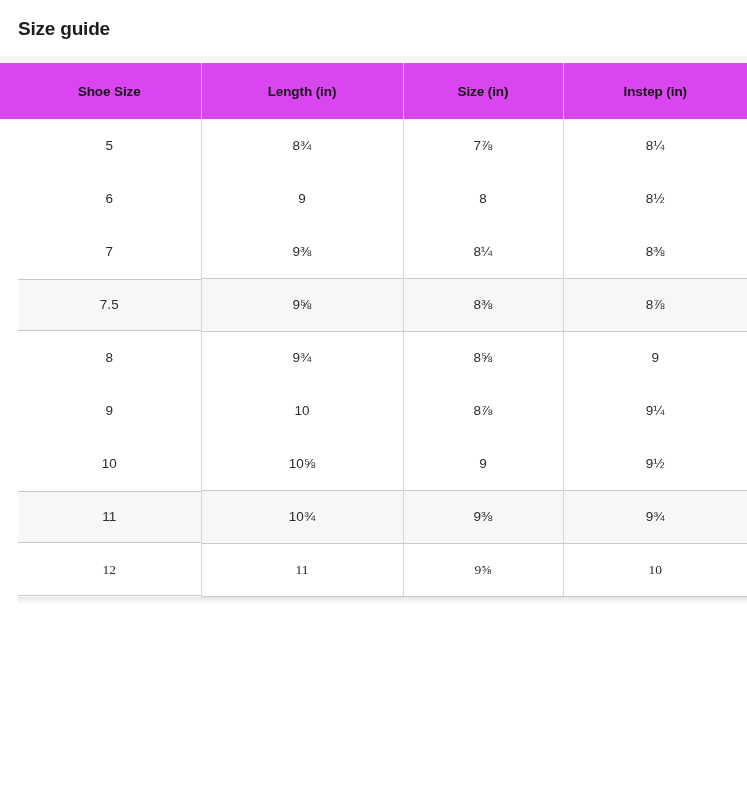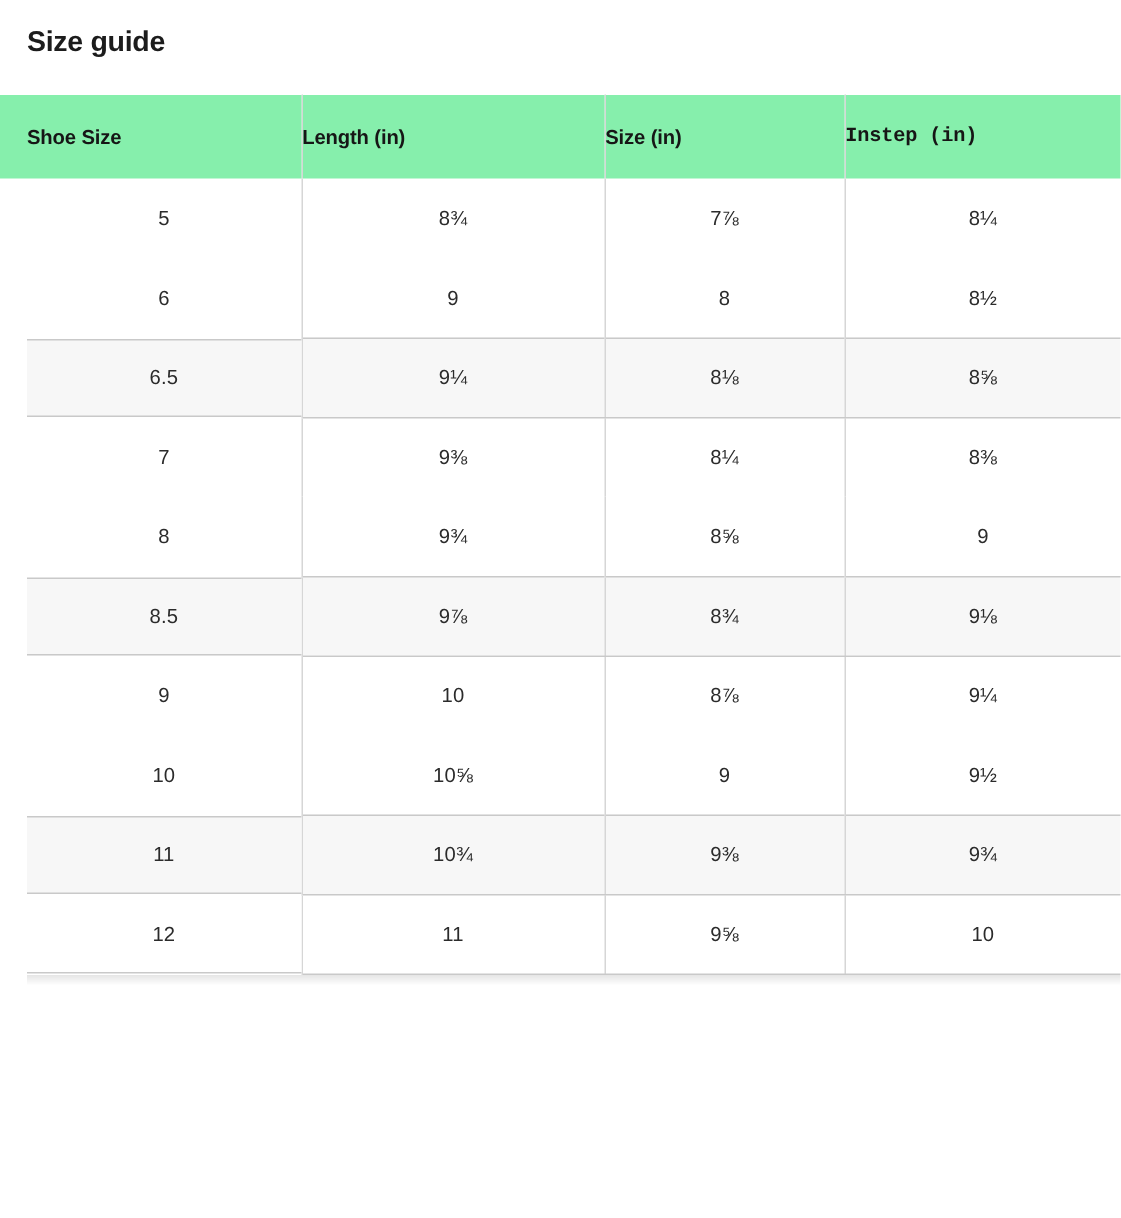--- a/index.html
+++ b/index.html
@@ -47,27 +47,27 @@
   table.size-table col.c2 { width: 160px; }
   table.size-table col.c3 { width: 184px; }
 
   thead th {
     font-size: 13.5px;
     font-weight: bold;
     color: #161616;
     letter-spacing: -0.1px;
     height: 56px;
     padding: 0;
-    text-align: left;
+    text-align: center;
     vertical-align: middle;
-    background: #86efac;
+    background: #d946ef;
     border-right: 1px solid #d6d6d6;
     position: relative;
   }
-  thead th:last-child { border-right: none; font-family: Liberation Mono, monospace; }
+  thead th:last-child { border-right: none; }
   thead th:first-child { border-right: 1px solid #d6d6d6; }
 
   
   .header-shadow {
     position: absolute;
     left: 18px;
     right: 0;
     height: 7px;
     background: linear-gradient(to bottom, rgba(0,0,0,0.10), rgba(0,0,0,0));
     pointer-events: none;
@@ -116,20 +116,21 @@
     right: 0;
     height: 1px;
     background: #c9c9c9;
   }
   tbody tr.stripe td.first-col::before { top: 0; }
   tbody tr.stripe td.first-col::after { bottom: 0; }
 
   
   tbody tr.last-row td {
     border-bottom: 1px solid #c9c9c9;
+    font-family: Liberation Serif, serif;
   }
   tbody tr.last-row td.first-col {
     border-bottom-color: transparent;
   }
   tbody tr.last-row td.first-col::after {
     content: "";
     position: absolute;
     left: 18px;
     right: 0;
     bottom: 0;
@@ -172,43 +173,37 @@
             <td>8¾</td>
             <td>7⅞</td>
             <td>8¼</td>
           </tr>
           <tr class="plain">
             <td class="first-col">6</td>
             <td>9</td>
             <td>8</td>
             <td>8½</td>
           </tr>
-          <tr class="stripe">
-            <td class="first-col">6.5</td>
-            <td>9¼</td>
-            <td>8⅛</td>
-            <td>8⅝</td>
-          </tr>
           <tr class="plain">
             <td class="first-col">7</td>
             <td>9⅜</td>
             <td>8¼</td>
             <td>8⅜</td>
           </tr>
+          <tr class="stripe">
+            <td class="first-col">7.5</td>
+            <td>9⅝</td>
+            <td>8⅜</td>
+            <td>8⅞</td>
+          </tr>
           <tr class="plain">
             <td class="first-col">8</td>
             <td>9¾</td>
             <td>8⅝</td>
             <td>9</td>
-          </tr>
-          <tr class="stripe">
-            <td class="first-col">8.5</td>
-            <td>9⅞</td>
-            <td>8¾</td>
-            <td>9⅛</td>
           </tr>
           <tr class="plain">
             <td class="first-col">9</td>
             <td>10</td>
             <td>8⅞</td>
             <td>9¼</td>
           </tr>
           <tr class="plain">
             <td class="first-col">10</td>
             <td>10⅝</td>

